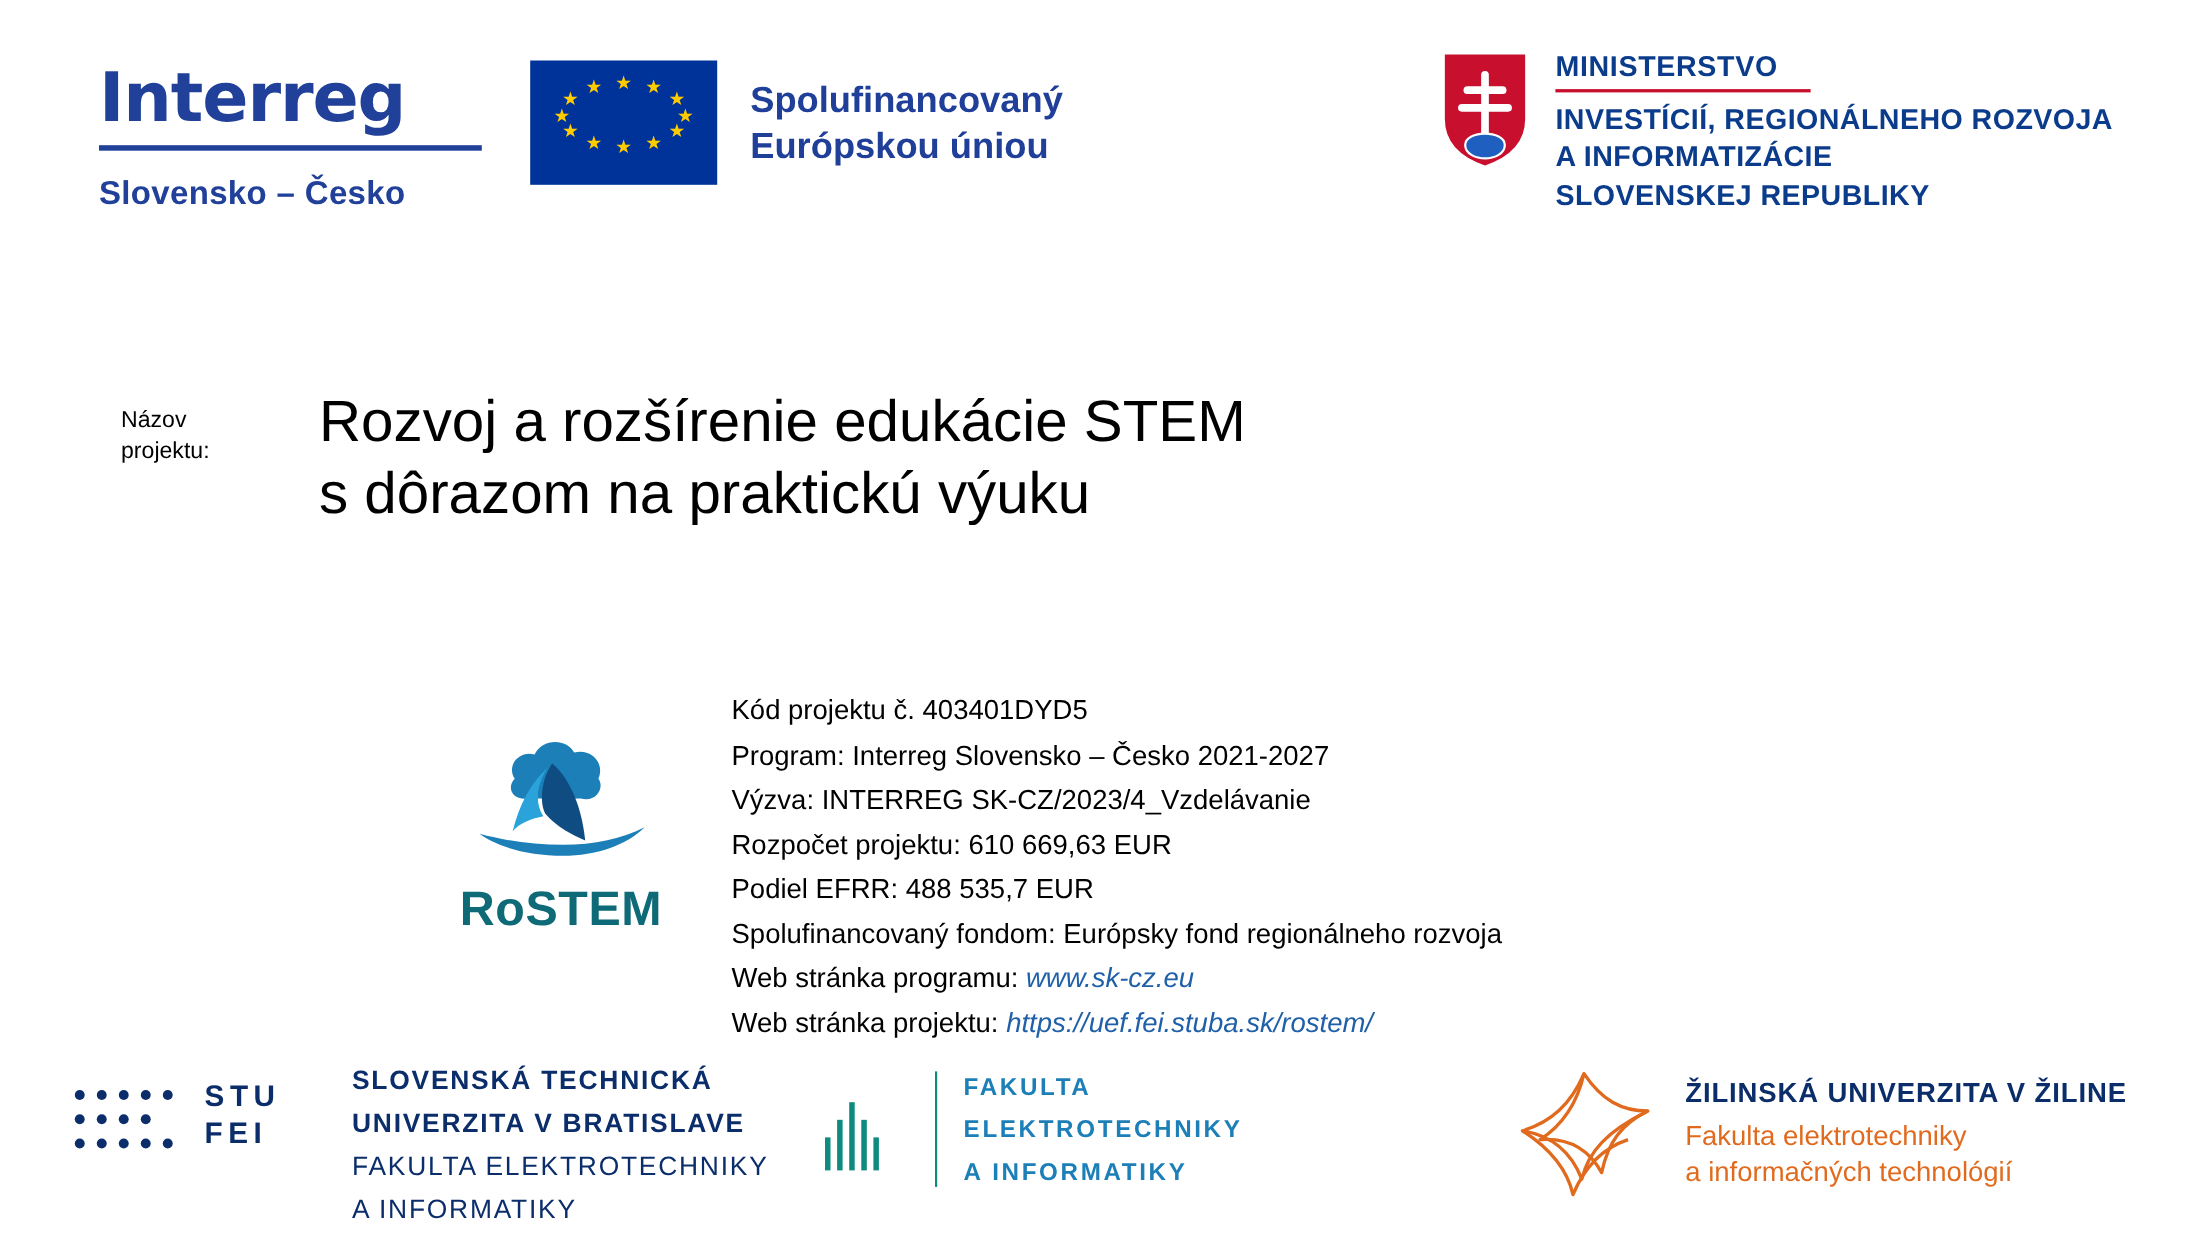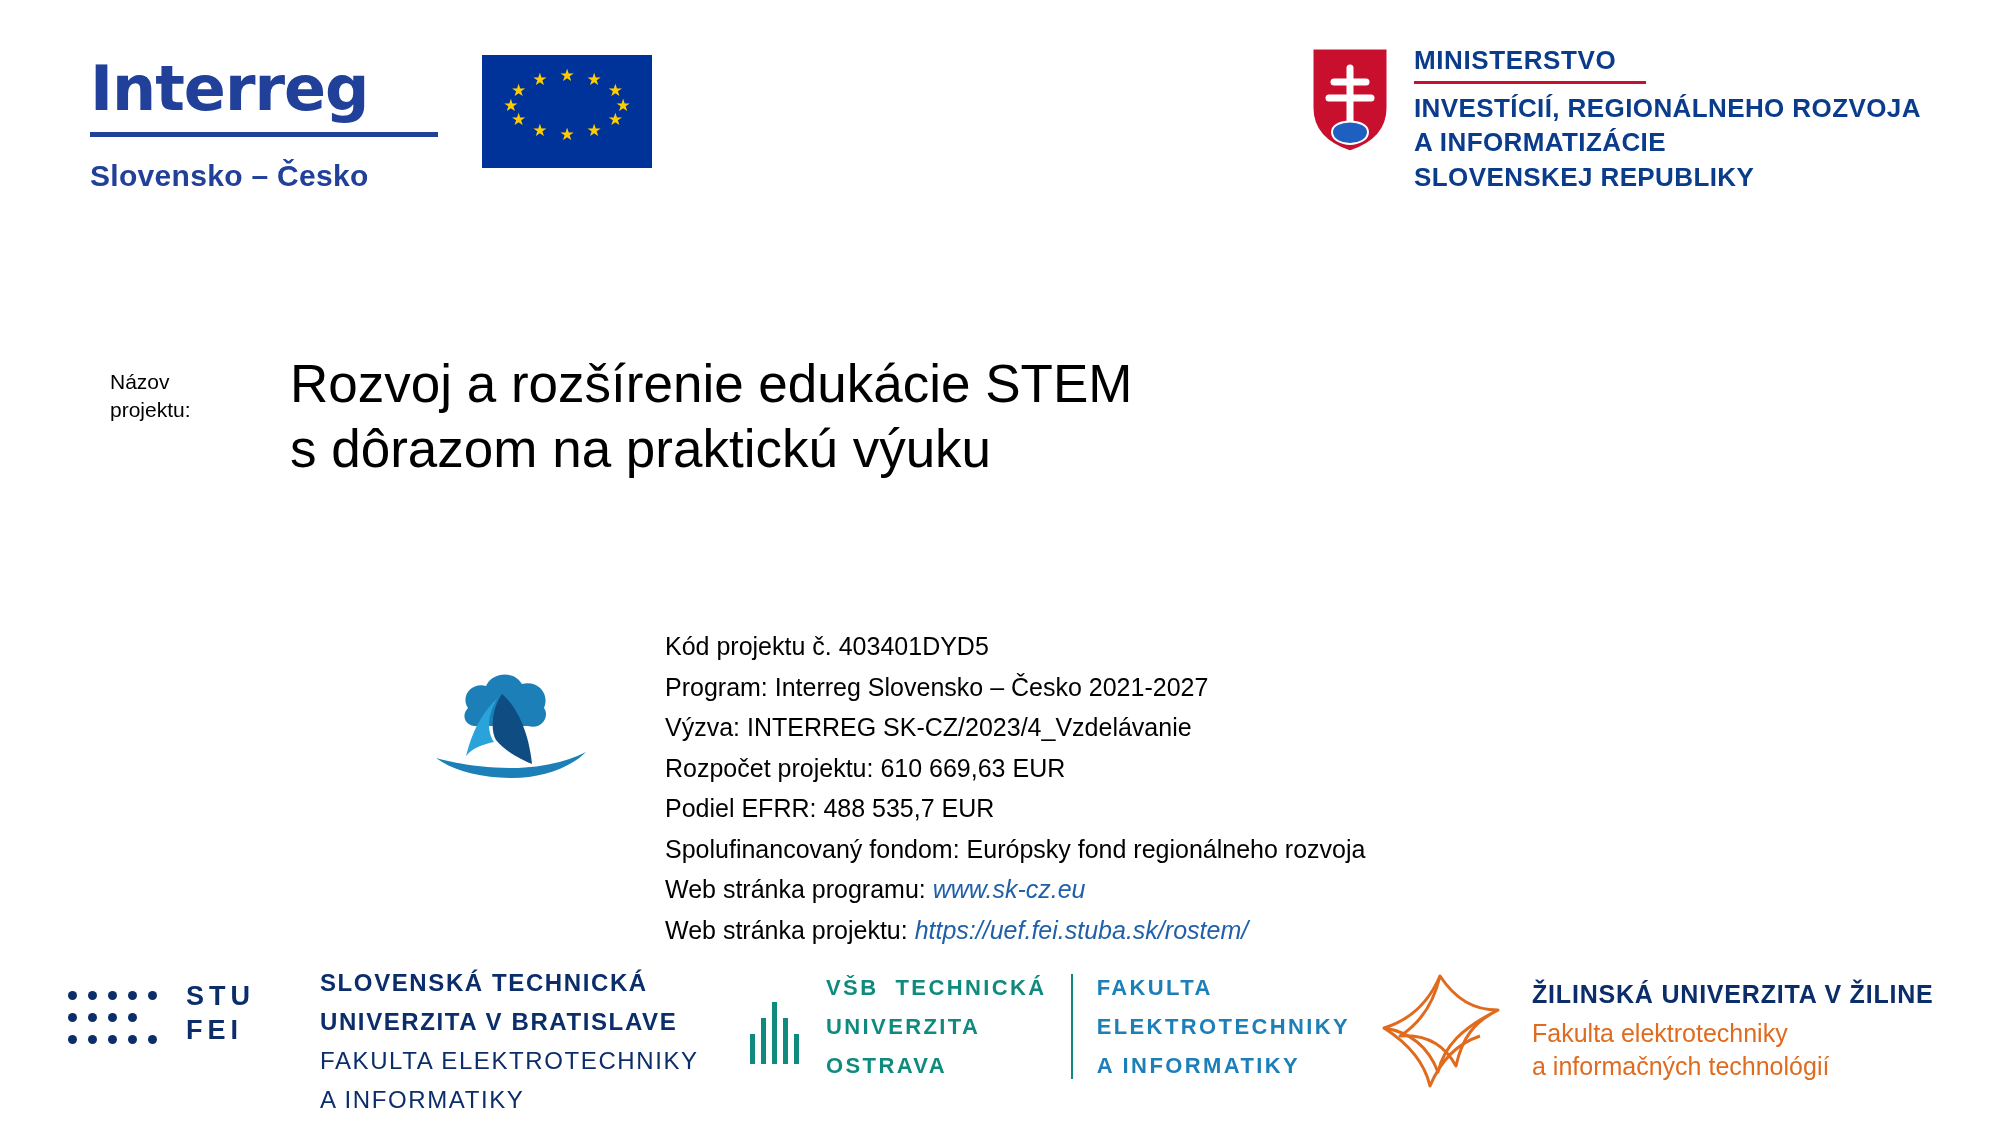--- a/index.html
+++ b/index.html
@@ -322,20 +322,24 @@
       <span class="eu-star" style="left:78.5%;top:31%;">★</span>
       <span class="eu-star" style="left:83%;  top:44%;">★</span>
       <span class="eu-star" style="left:78.5%;top:57%;">★</span>
       <span class="eu-star" style="left:66%;  top:66.5%;">★</span>
       <span class="eu-star" style="left:50%;  top:70%;">★</span>
       <span class="eu-star" style="left:34%;  top:66.5%;">★</span>
       <span class="eu-star" style="left:21.5%;top:57%;">★</span>
       <span class="eu-star" style="left:17%;  top:44%;">★</span>
       <span class="eu-star" style="left:21.5%;top:31%;">★</span>
       <span class="eu-star" style="left:34%;  top:21.5%;">★</span>
+    </div>
+    <div class="eu-text">
+      <div>Spolufinancovaný</div>
+      <div>Európskou úniou</div>
     </div>
   </div>
 
   <div class="ministry-block">
     <svg class="ministry-crest" viewBox="0 0 80 108">
       <path d="M2,2 H78 V62 C78,88 58,100 40,106 C22,100 2,88 2,62 Z" fill="#C8102E" stroke="#ffffff" stroke-width="3"></path>
       <path d="M40,22 L40,80" stroke="#ffffff" stroke-width="7" stroke-linecap="round"></path>
       <path d="M24,36 L56,36" stroke="#ffffff" stroke-width="7" stroke-linecap="round"></path>
       <path d="M19,52 L61,52" stroke="#ffffff" stroke-width="7" stroke-linecap="round"></path>
       <path d="M22,86 C22,72 58,72 58,86 C58,94 48,98 40,98 C32,98 22,94 22,86 Z" fill="#1F5FBF" stroke="#ffffff" stroke-width="2"></path>
@@ -362,20 +366,21 @@
   <div>s dôrazom na praktickú výuku</div>
 </div>
 
 <div class="rostem-block">
   <svg class="rostem-mark" viewBox="0 0 200 135">
     <path d="M58,48 C50,36 62,22 76,26 C82,12 104,10 112,24 C128,20 140,34 134,48 C140,56 132,70 118,66 L70,66 C56,68 50,56 58,48 Z" fill="#1C7FB8"></path>
     <path d="M92,34 C104,44 118,66 122,104 C112,100 96,92 86,80 C80,70 82,48 92,34 Z" fill="#0F4C81"></path>
     <path d="M88,38 C78,52 76,70 84,82 C74,84 62,88 56,96 C62,72 72,52 88,38 Z" fill="#29A3DA"></path>
     <path d="M26,98 C48,104 74,108 102,108 C130,108 156,102 176,92 C160,108 132,118 102,118 C70,118 42,110 26,98 Z" fill="#1C7FB8"></path>
   </svg>
+  <div class="rostem-word">RoSTEM</div>
 </div>
 
 <div class="details">
   <div class="row"><span>Kód projektu č. 403401DYD5</span></div>
   <div class="row"><span>Program: Interreg Slovensko – Česko 2021-2027</span></div>
   <div class="row"><span>Výzva: INTERREG SK-CZ/2023/4_Vzdelávanie</span></div>
   <div class="row"><span>Rozpočet projektu: 610 669,63 EUR</span></div>
   <div class="row"><span>Podiel EFRR:  488 535,7 EUR</span></div>
   <div class="row"><span>Spolufinancovaný fondom: Európsky fond regionálneho rozvoja</span></div>
   <div class="row">
@@ -419,25 +424,20 @@
   </div>
 
   <div class="vsb-block">
     <div class="vsb-bars">
       <span class="vsb-bar" style="left:0px;  height:30px;"></span>
       <span class="vsb-bar" style="left:11px; height:46px;"></span>
       <span class="vsb-bar" style="left:22px; height:62px;"></span>
       <span class="vsb-bar" style="left:33px; height:46px;"></span>
       <span class="vsb-bar" style="left:44px; height:30px;"></span>
     </div>
-    <div class="vsb-col">
-      <div><span>VŠB</span>&nbsp; <span>TECHNICKÁ</span></div>
-      <div>UNIVERZITA</div>
-      <div>OSTRAVA</div>
-    </div>
     <div class="vsb-sep"></div>
     <div class="vsb-col2">
       <div>FAKULTA</div>
       <div>ELEKTROTECHNIKY</div>
       <div>A INFORMATIKY</div>
     </div>
   </div>
 
   <div class="zu-block">
     <svg class="zu-mark" viewBox="0 0 140 130">

